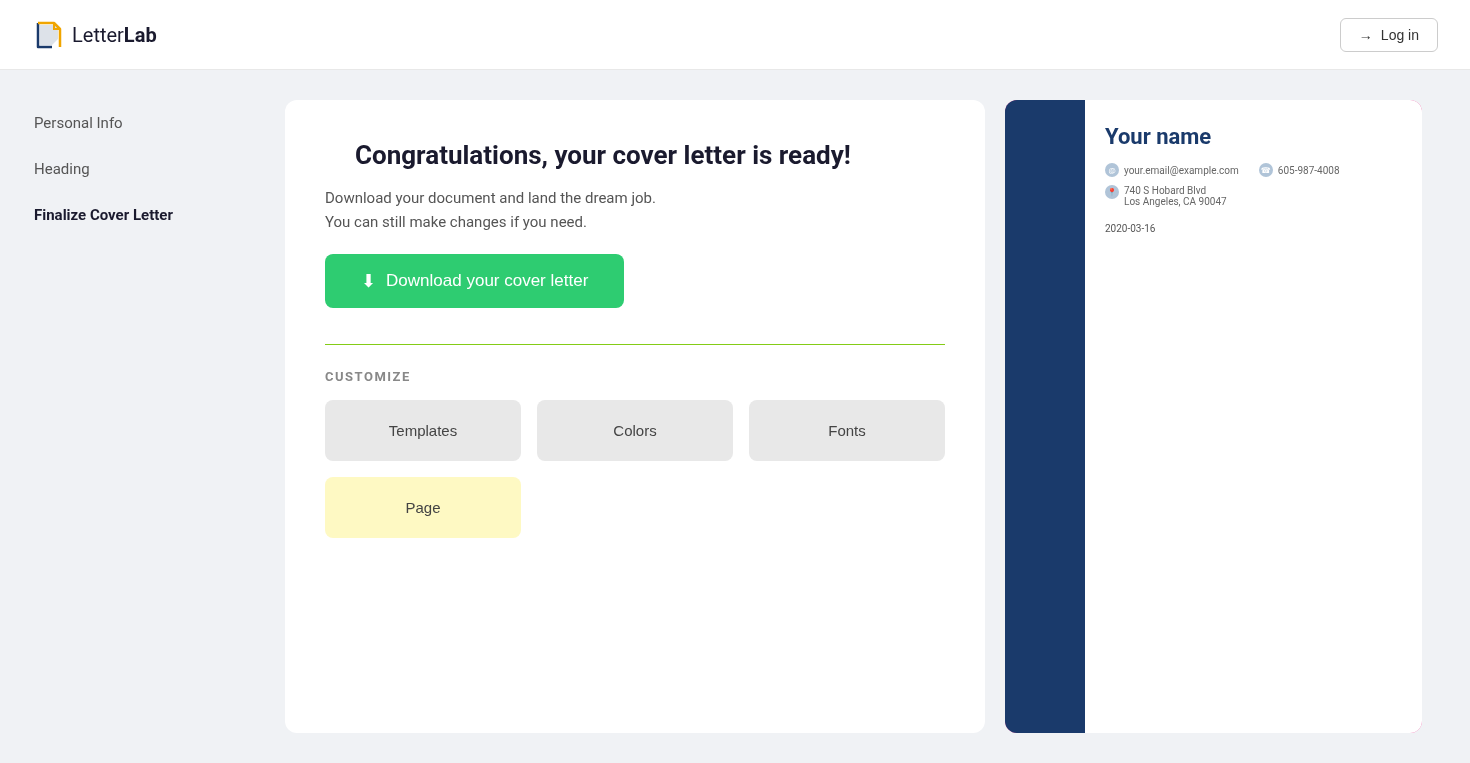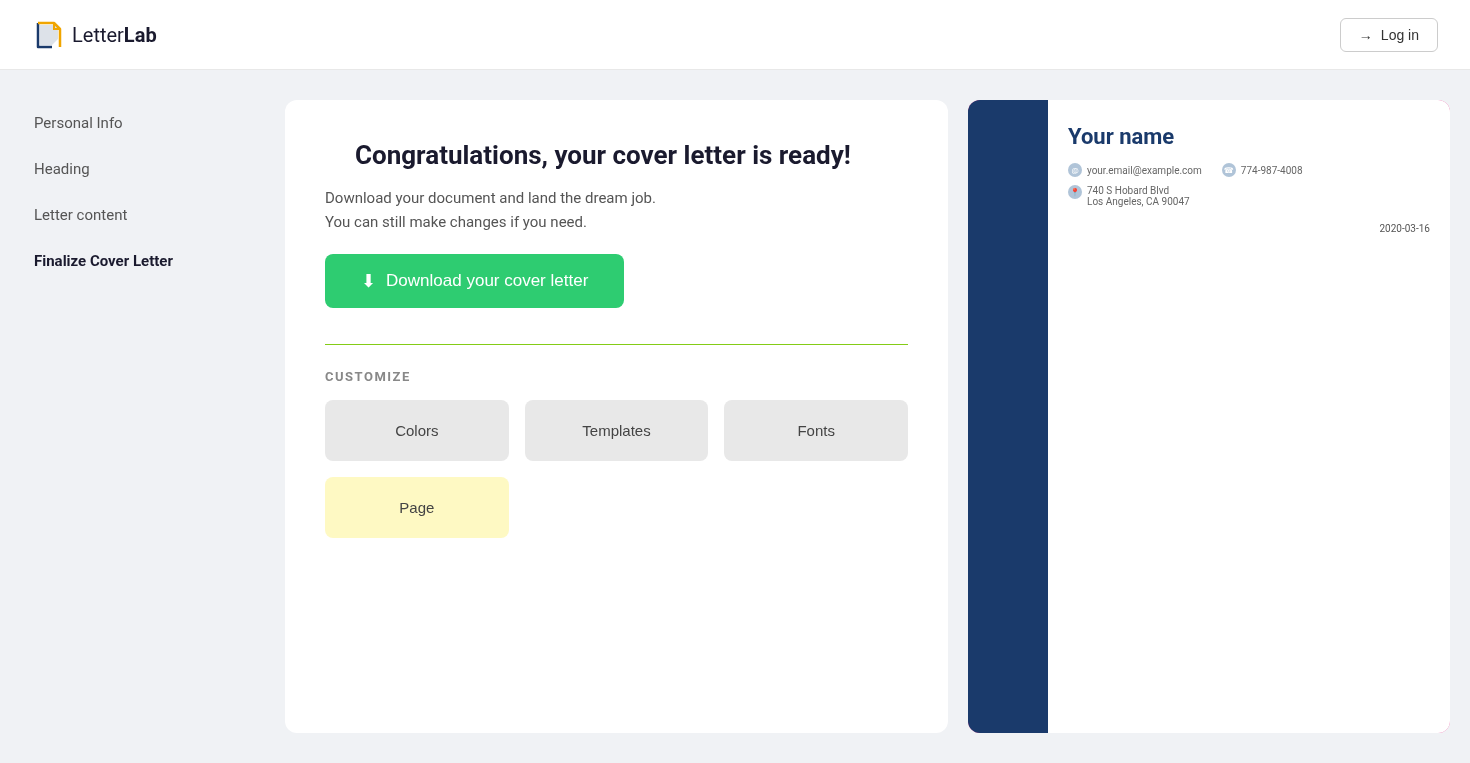--- a/index.html
+++ b/index.html
@@ -184,21 +184,21 @@
       padding: 22px 16px;
       font-size: 15px;
       color: #444;
       cursor: pointer;
       text-align: center;
     }
 
     
     .preview-panel {
       display: flex;
-      width: 482px;
+      width: 417px;
       border-radius: 12px;
       overflow: hidden;
       margin-left: 20px;
       background: #ec4899;
       flex-shrink: 0;
     }
 
     .preview-sidebar {
       width: 80px;
       background: #1a3a6b;
@@ -250,21 +250,20 @@
       align-items: flex-start;
       gap: 5px;
       margin-bottom: 16px;
       font-size: 10px;
       color: #666;
     }
 
     .preview-date {
       font-size: 10px;
       color: #555;
-      text-align: right;
     }
   </style>
 </head>
 <body>
 
 <div class="header">
   <div class="logo">
     <svg class="logo-icon" viewBox="0 0 32 32" fill="none">
       <rect width="32" height="32" rx="6" fill="#fff"></rect>
       <path d="M8 6 L8 26 L20 26 L26 20 L26 6 Z" fill="#1a3a6b" opacity="0.15"></path>
@@ -284,23 +283,20 @@
 
 <div class="main-layout">
 
   <div class="sidebar">
     <div class="sidebar-item">
       <span>Personal Info</span>
     </div>
     <div class="sidebar-item">
       <span>Heading</span>
     </div>
-    <div class="sidebar-item">
-      <span>Letter content</span>
-    </div>
     <div class="sidebar-item active">
       <span>Finalize Cover Letter</span>
     </div>
   </div>
 
   <div class="content-area">
 
     <div class="main-panel">
 
       <h1 class="congrats-title">Congratulations, your cover letter is ready!</h1>
@@ -312,22 +308,22 @@
 
       <button class="download-btn">
         <span class="download-icon">⬇</span>
         <span>Download your cover letter</span>
       </button>
 
       <div class="divider-section">
         <div class="customize-label">CUSTOMIZE</div>
 
         <div class="customize-grid">
+          <button class="customize-btn">Templates</button>
           <button class="customize-btn">Colors</button>
-          <button class="customize-btn">Templates</button>
           <button class="customize-btn">Fonts</button>
         </div>
 
         <div class="customize-single">
           <button class="customize-page-btn">Page</button>
         </div>
       </div>
     </div>
 
     <div class="preview-panel">
@@ -335,21 +331,21 @@
       <div class="preview-content">
         <div class="preview-name">Your name</div>
 
         <div class="preview-contact">
           <div class="preview-contact-item">
             <div class="preview-contact-icon">@</div>
             <span>your.email@example.com</span>
           </div>
           <div class="preview-contact-item">
             <div class="preview-contact-icon">☎</div>
-            <span>774-987-4008</span>
+            <span>605-987-4008</span>
           </div>
         </div>
 
         <div class="preview-address">
           <div class="preview-contact-icon">📍</div>
           <div>
             <div>740 S Hobard Blvd</div>
             <div>Los Angeles, CA 90047</div>
           </div>
         </div>

